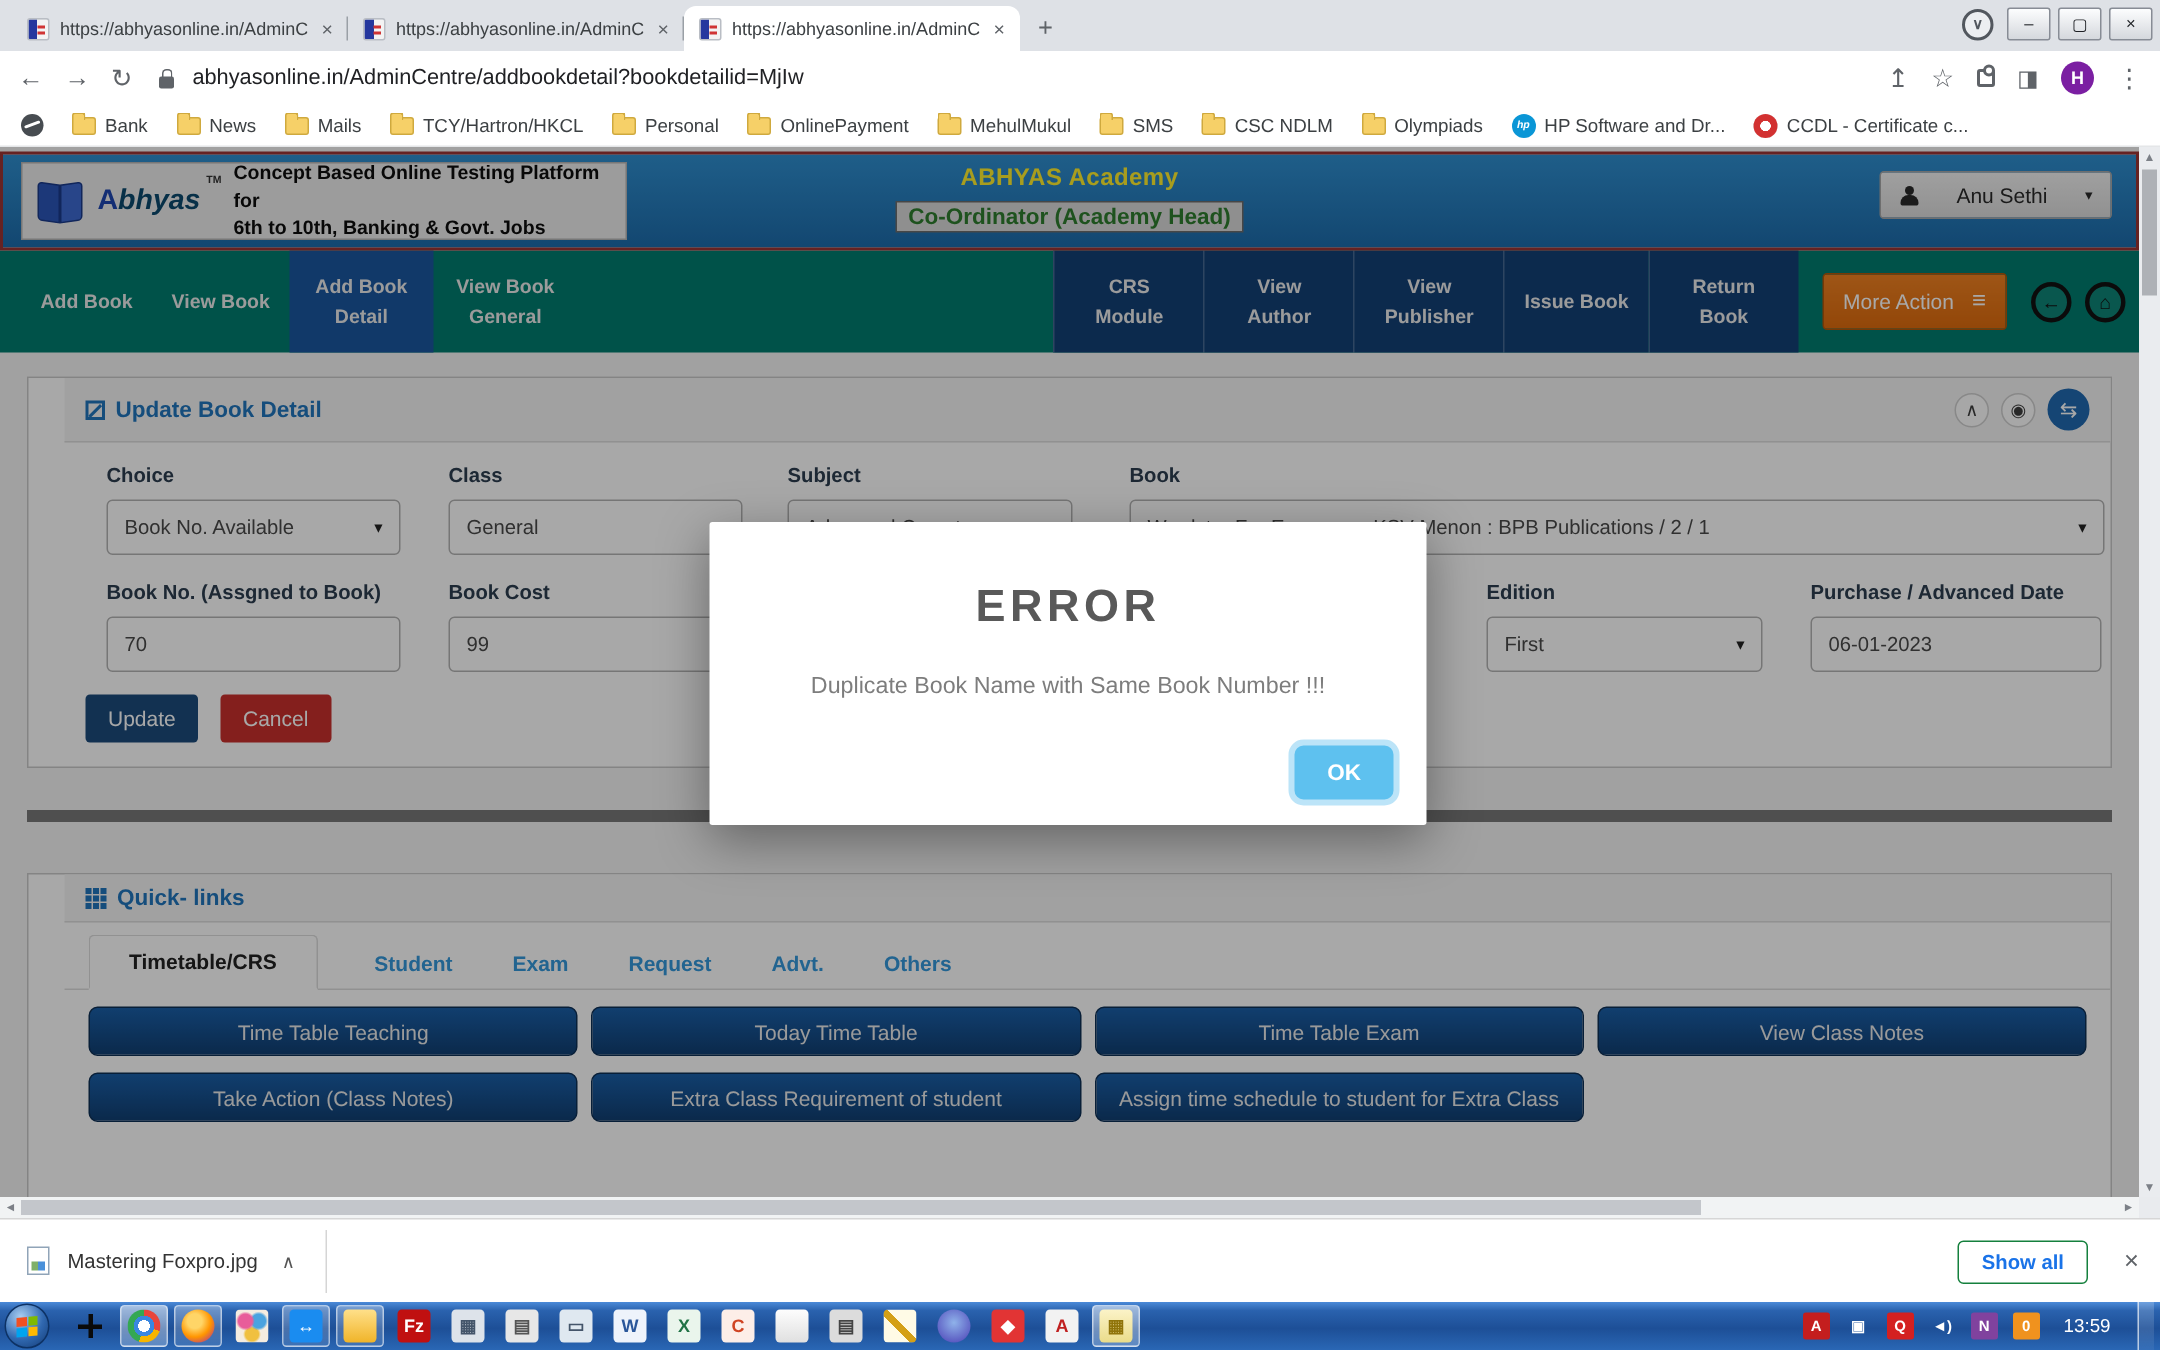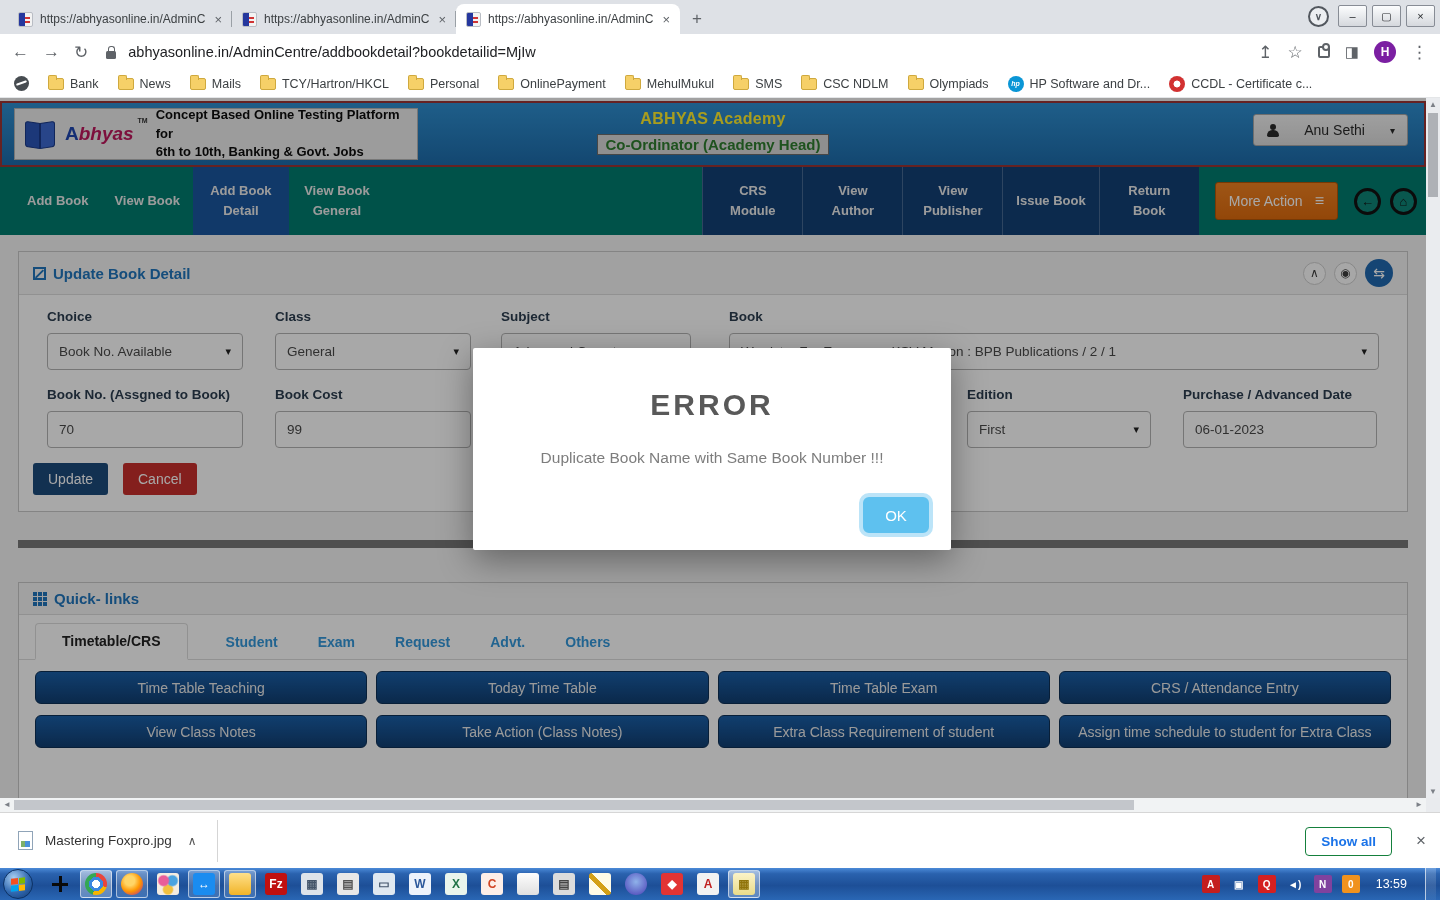--- a/index.html
+++ b/index.html
@@ -46,41 +46,41 @@
   .dim { position:absolute; inset:0; background:rgba(0,0,0,0.34); z-index:40; }
   .site { position:absolute; top:0; left:0; right:14px; bottom:14px; overflow:hidden; background:#f4f4f4; }
 
   .site-header { margin-top:3px; height:66px; background:linear-gradient(#2f8fd0,#1d6cab); border:2px solid #9c3434; position:relative; }
   .logo-box { position:absolute; left:12px; top:5px; width:404px; height:52px; background:#ededed; border:1px solid #b5b5b5; display:flex; align-items:center; gap:10px; padding:0 10px; }
   .book-ic { width:30px; height:24px; position:relative; flex:0 0 30px; }
   .book-ic:before, .book-ic:after { content:''; position:absolute; top:0; width:13px; height:24px; background:#2b55b8; border:1px solid #1a3a8a; }
   .book-ic:before { left:0; transform:skewY(8deg); border-radius:3px 0 0 3px; }
   .book-ic:after { right:0; transform:skewY(-8deg); border-radius:0 3px 3px 0; background:#3e6ad0; }
   .logo-word { font-weight:bold; font-size:19px; color:#1f47b0; position:relative; padding-right:12px; }
-  .logo-word b { color:#be185d; font-style:italic; }
+  .logo-word b { color:#0c4a6e; font-style:italic; }
   .logo-word .tm { position:absolute; top:-6px; right:-2px; font-size:7px; color:#333; font-style:normal; }
   .tagline { font-size:13px; font-weight:bold; color:#0d0d0d; line-height:1.45; }
   .center-titles { position:absolute; left:0; right:0; top:7px; text-align:center; }
   .academy { color:#ffee2e; font-weight:bold; font-size:16px; letter-spacing:0.3px; }
   .role { display:inline-block; margin-top:7px; background:#d9d9d9; box-shadow:0 0 0 1px #6d6d6d; color:#2e7d2e; font-weight:bold; font-size:15px; padding:1px 7px; }
   .user-btn { position:absolute; right:16px; top:11px; background:linear-gradient(#f2f2f2,#dcdcdc); border:1px solid #a8a8a8; border-radius:3px; padding:7px 12px; font-size:14px; color:#2a2a2a; display:flex; align-items:center; gap:25px; }
   .person { width:13px; height:13px; position:relative; }
   .person:before { content:''; position:absolute; left:4px; top:0; width:6px; height:6px; border-radius:50%; background:#2a2a2a; }
   .person:after { content:''; position:absolute; left:1px; top:6px; width:12px; height:7px; border-radius:6px 6px 2px 2px; background:#2a2a2a; }
 
   .mainnav { height:68px; background:#007d6f; display:flex; align-items:stretch; padding-left:14px; }
   .nav-item { max-width:96px; padding:0 13px; display:flex; align-items:center; text-align:center; color:#ececec; font-weight:bold; font-size:13px; line-height:1.55; }
   .nav-item.active { background:#1a57a0; }
   .nav-right { margin-left:auto; display:flex; align-items:stretch; }
   .nav-dark { background:#134076; border-left:1px solid rgba(255,255,255,0.22); max-width:100px; padding:0 13px; display:flex; align-items:center; text-align:center; color:#ececec; font-weight:bold; font-size:13px; line-height:1.55; }
   .more-action { align-self:center; margin:0 16px; background:linear-gradient(#f08222,#df6c0e); border:1px solid #b55708; color:#fff; font-size:14px; padding:10px 13px; border-radius:3px; display:flex; align-items:center; gap:12px; }
   .ma-ic { font-size:16px; line-height:10px; }
   .circ-ic { align-self:center; width:27px; height:27px; border:3px solid #121212; border-radius:50%; display:grid; place-items:center; color:#121212; font-size:13px; font-weight:bold; margin-right:9px; background:rgba(255,255,255,0.06); }
 
-  .panel { margin:16px 18px 0; background:#fff; border:1px solid #c9c9c9; }
+  .panel { margin:16px 18px 0; background:#fff; border:1px solid #c9c9c9;padding-left:24px; }
   .panel-head { background:#f5f5f5; border-bottom:1px solid #ddd; padding:7px 14px; display:flex; align-items:center; }
   .panel-title { color:#2176bd; font-weight:bold; font-size:15px; display:flex; align-items:center; gap:7px; }
   .edit-ic { width:13px; height:13px; border:2px solid #2176bd; position:relative; }
   .edit-ic:after { content:''; position:absolute; width:11px; height:2px; background:#2176bd; transform:rotate(-45deg); top:4px; left:-1px; }
   .grid-ic { width:14px; height:14px; background:
       linear-gradient(#2176bd,#2176bd) 0 0/4px 4px,
       linear-gradient(#2176bd,#2176bd) 5px 0/4px 4px,
       linear-gradient(#2176bd,#2176bd) 10px 0/4px 4px,
       linear-gradient(#2176bd,#2176bd) 0 5px/4px 4px,
       linear-gradient(#2176bd,#2176bd) 5px 5px/4px 4px,
@@ -109,21 +109,21 @@
   .ql-tabs { display:flex; align-items:flex-end; border-bottom:1px solid #ddd; padding:8px 16px 0; gap:36px; }
   .tab-ql { font-size:14px; font-weight:bold; color:#3498db; padding:9px 2px; }
   .tab-ql.active { color:#222; border:1px solid #ddd; border-bottom:2px solid #fff; border-radius:4px 4px 0 0; padding:9px 26px; margin-bottom:-1px; background:#fff; }
   .ql-grid { display:grid; grid-template-columns:repeat(4,1fr); gap:11px 9px; padding:11px 16px 14px; }
   .ql-btn { height:33px; background:linear-gradient(#1a5fa8,#113f72); border:1px solid #0d2f55; border-radius:6px; color:#eaeaea; font-size:14px; display:grid; place-items:center; text-align:center; }
 
   
   .modal { position:absolute; left:473px; top:250px; width:478px; height:202px; background:#fff; z-index:50; border-radius:2px; box-shadow:0 10px 34px rgba(0,0,0,0.38); text-align:center; }
   .modal-title { margin-top:40px; font-size:30px; font-weight:bold; color:#595959; letter-spacing:3px; }
   .modal-msg { margin-top:27px; font-size:15.5px; color:#7d7d7d; }
-  .ok-btn { position:absolute; right:18px; bottom:13px; width:74px; height:44px; background:#5ec1ef; border:4px solid #bce4f8; border-radius:10px; color:#fff; font-weight:normal; font-size:15px; font-family:"Liberation Sans", sans-serif; }
+  .ok-btn { position:absolute; right:18px; bottom:13px; width:74px; height:44px; background:#5ec1ef; border:4px solid #bce4f8; border-radius:10px; color:#fff; font-weight:bold; font-size:15px; font-family:"Liberation Sans", sans-serif; }
 
   
   .vscroll { position:absolute; right:0; top:0; bottom:14px; width:14px; background:#eaecef; z-index:60; }
   .vthumb { position:absolute; top:15px; left:2px; right:2px; height:84px; background:#aeb1b6; }
   .varr { position:absolute; left:0; right:0; text-align:center; font-size:8px; color:#7c8087; }
   .hscroll { position:absolute; left:0; right:14px; bottom:0; height:14px; background:#f1f3f4; z-index:60; }
   .hthumb { position:absolute; left:14px; top:2px; bottom:2px; width:1120px; background:#c3c6cb; }
   .harr { position:absolute; top:2px; font-size:8px; color:#7c8087; }
   .corner { position:absolute; right:0; bottom:0; width:14px; height:14px; background:#e9ebee; z-index:60; }
 
@@ -436,23 +436,20 @@
 
           <div class="ql-btn">
             <span>Today Time Table</span>
           </div>
 
           <div class="ql-btn">
             <span>Time Table Exam</span>
           </div>
 
 
-          <div class="ql-btn">
-            <span>CRS / Attendance Entry</span>
-          </div>
 
           <div class="ql-btn">
             <span>View Class Notes</span>
           </div>
 
           <div class="ql-btn">
             <span>Take Action (Class Notes)</span>
           </div>
 
           <div class="ql-btn">

